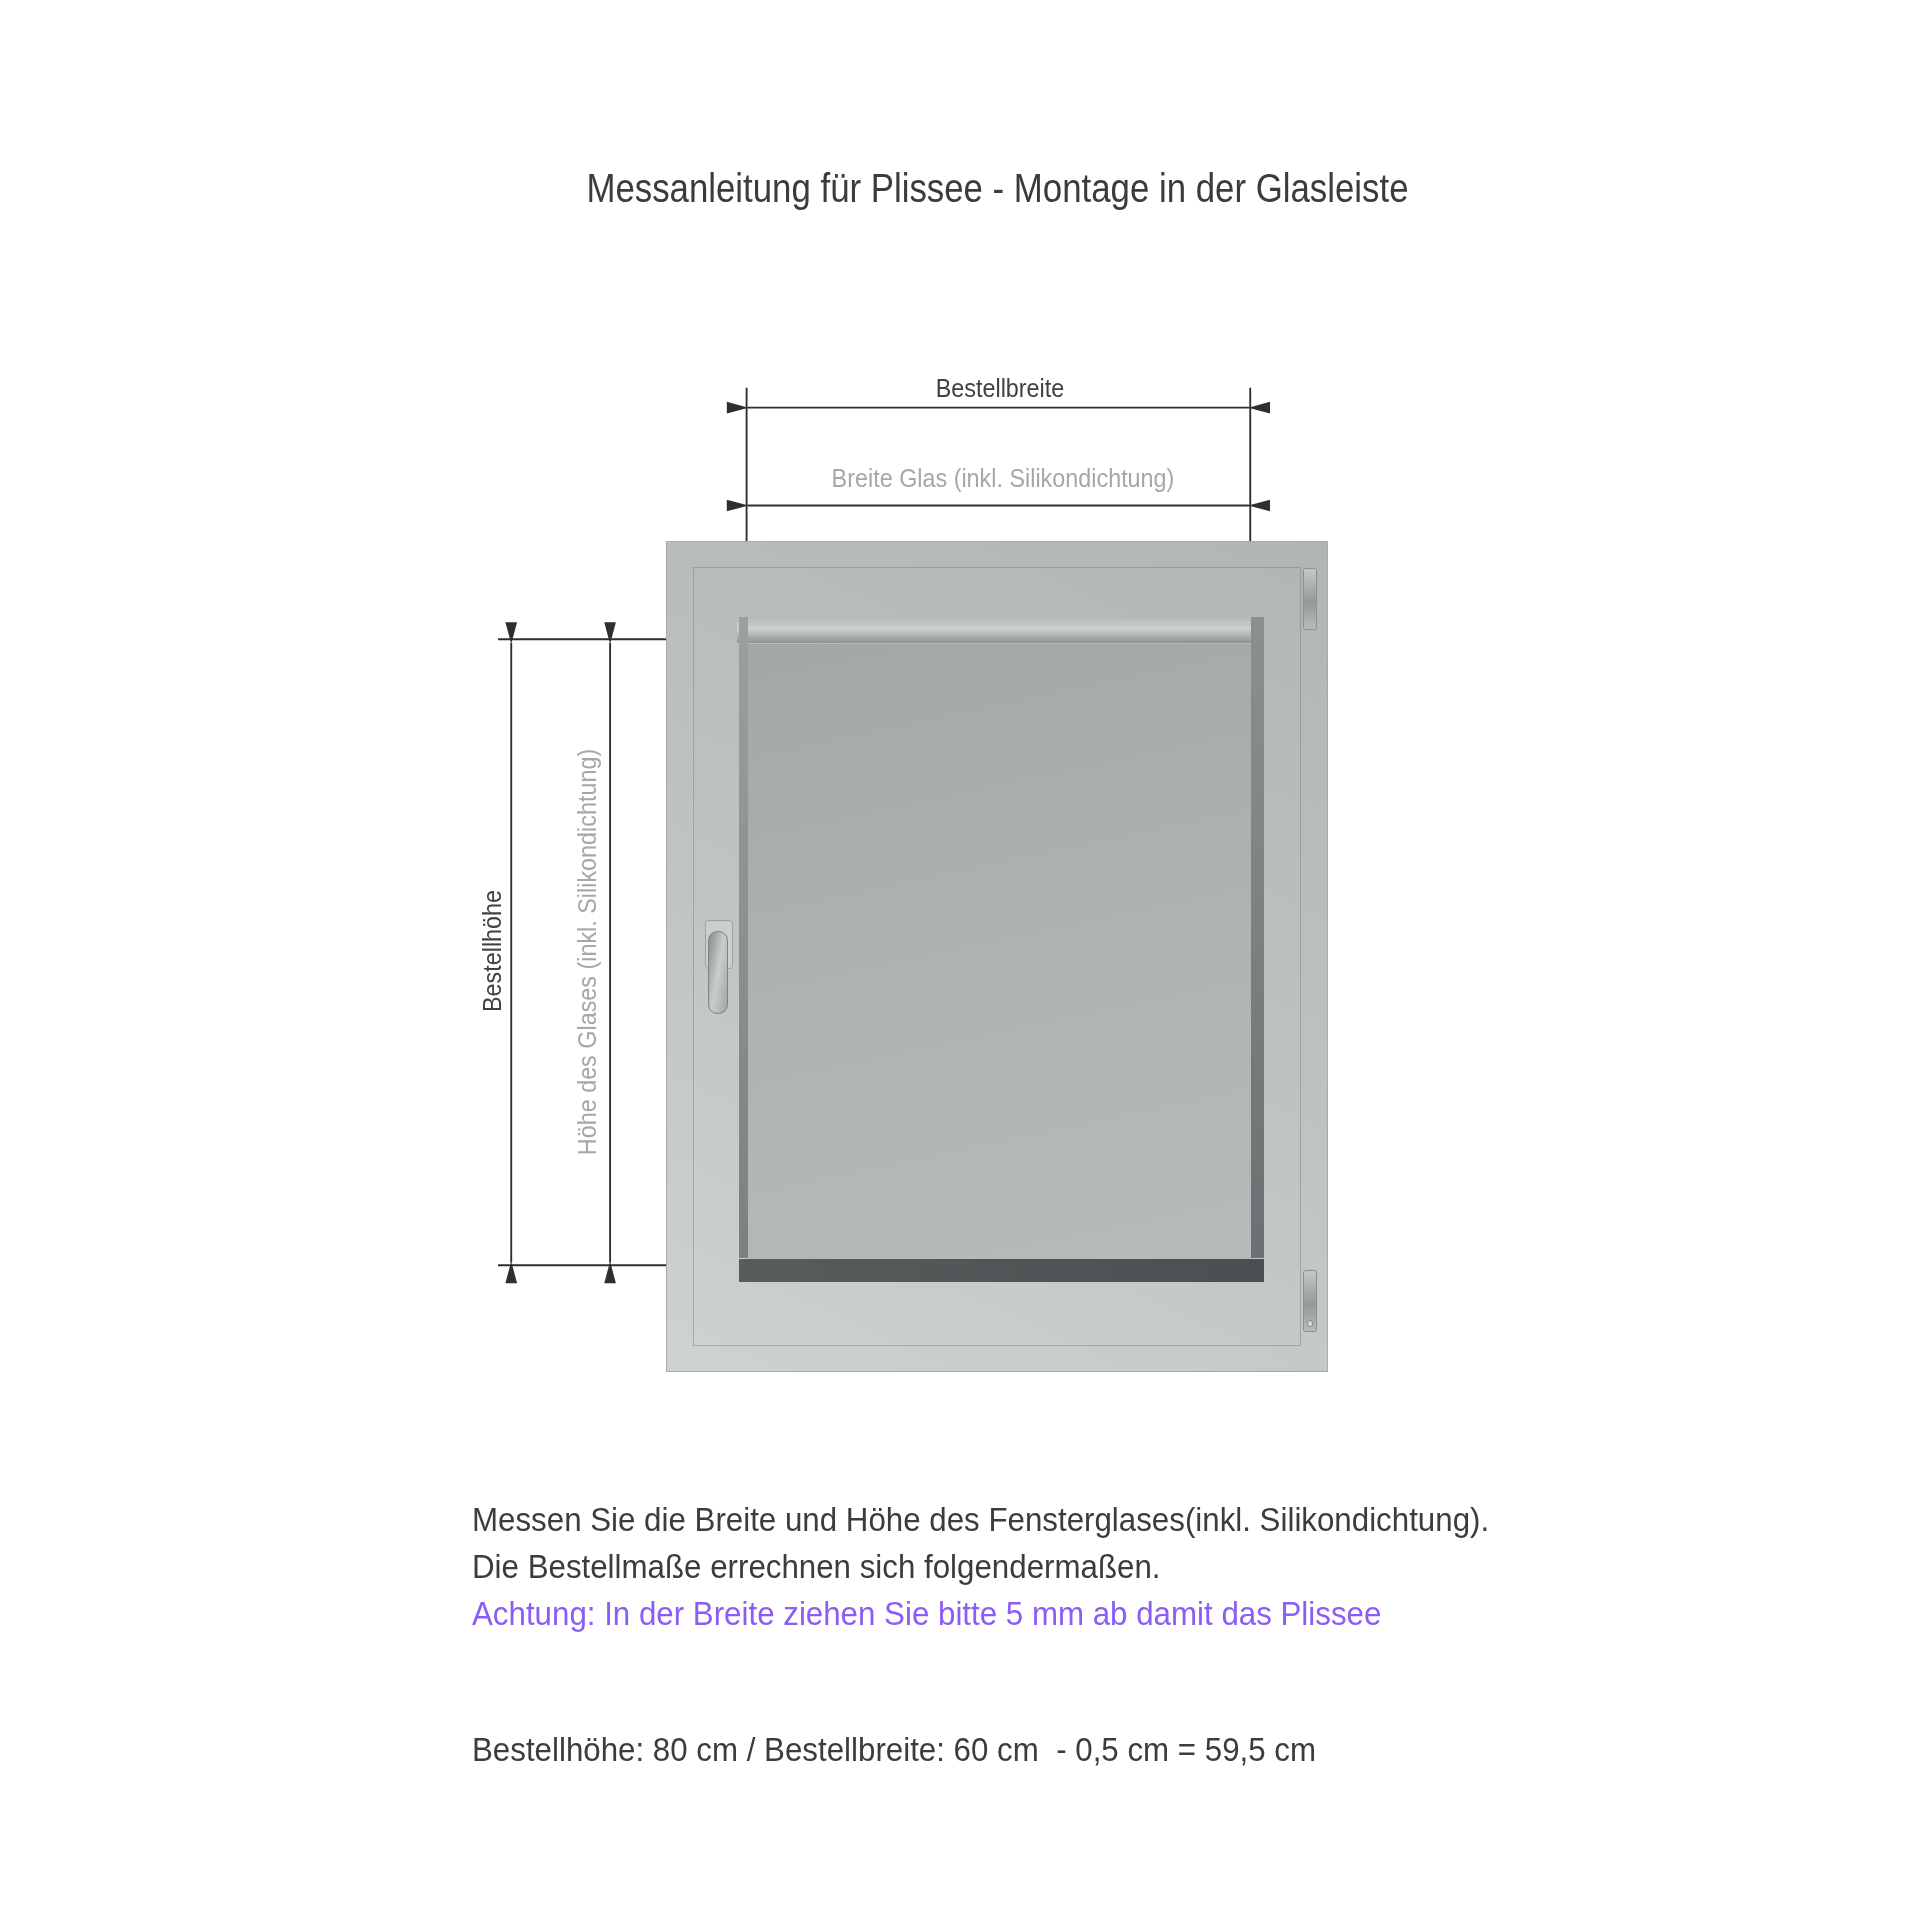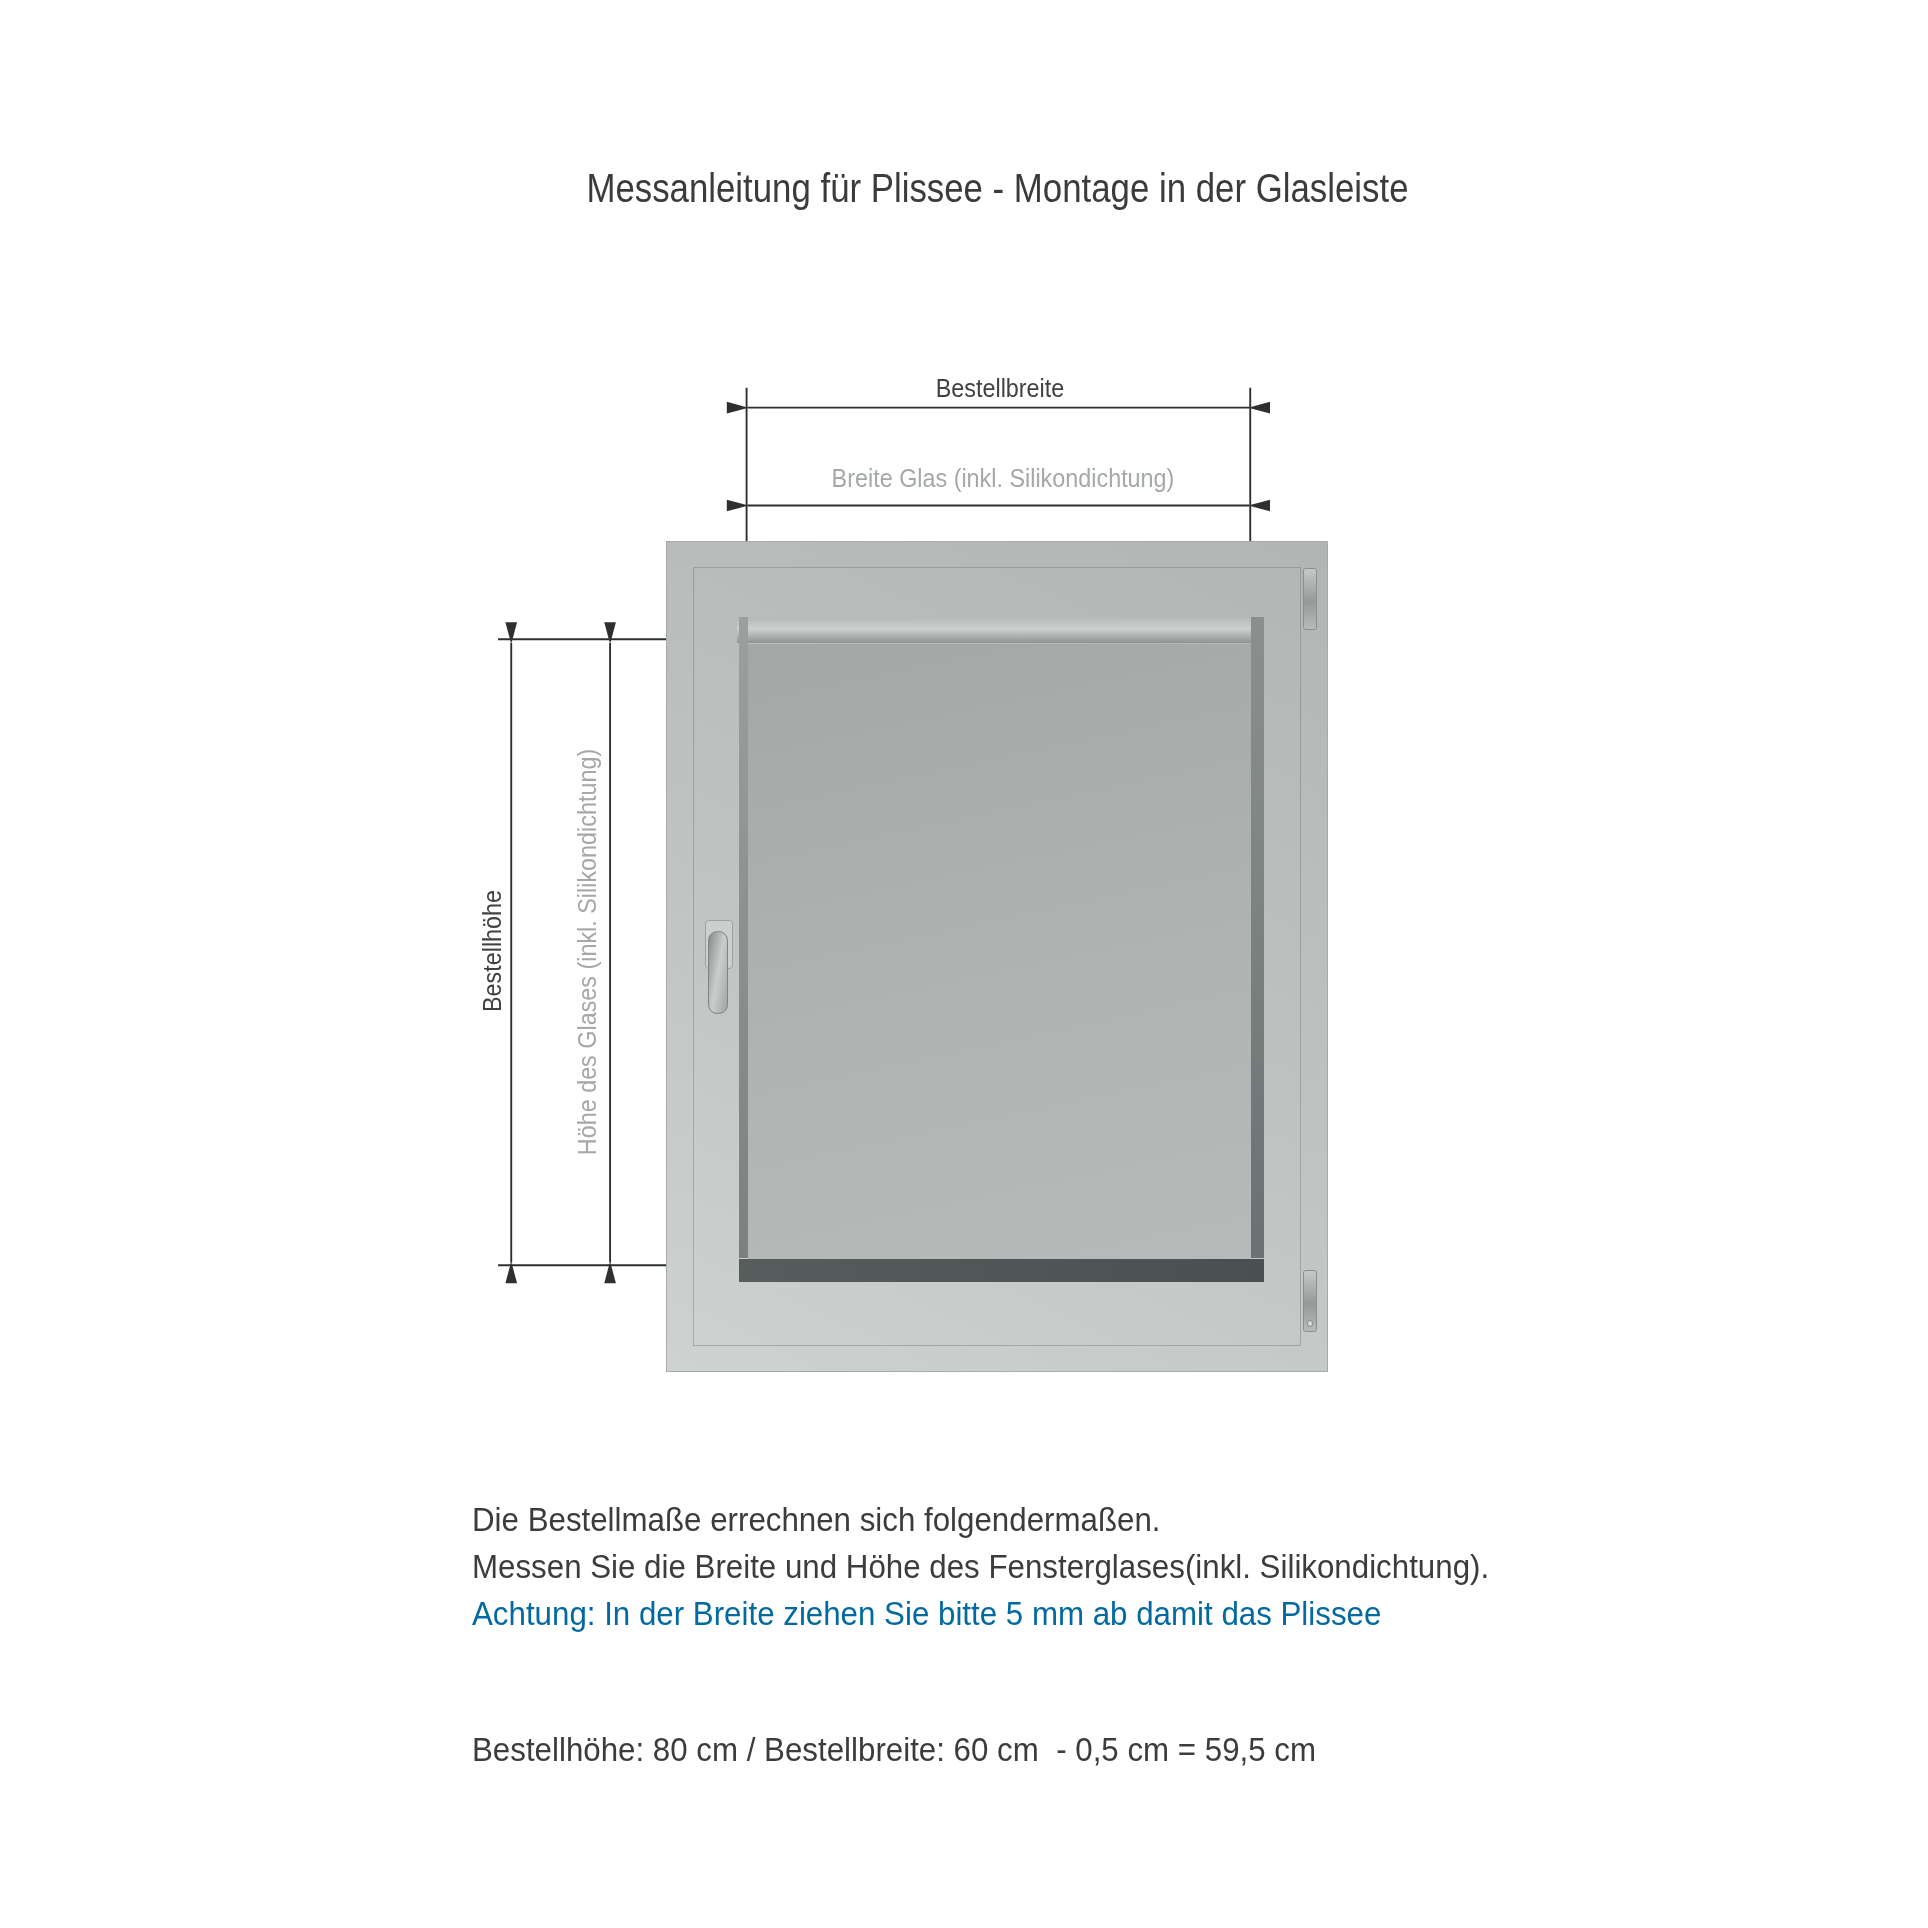--- a/index.html
+++ b/index.html
@@ -74,21 +74,21 @@
   }
   
   #dim-svg{position:absolute;left:0;top:0;}
   #dim-svg line{stroke:#2d2f31;stroke-width:2;}
   #dim-svg .ah{fill:#2d2f31;}
   
   .textblock{position:absolute;left:439px;font-size:34px;line-height:47px;}
   #instructions{top:1496px;}
   #example{top:1726px;}
   .textline{height:47px;white-space:pre;}
-  .warning{color:#0369a1;}
+  .warning{color:#8b5cf6;}
   .indent{padding-left:141px;}
 </style>
 </head>
 <body>
 
 <div id="page">
 
   <div id="title"><span class="cond">Messanleitung für Plissee - Montage in der Glasleiste</span></div>
 
   <svg id="dim-svg" width="1928" height="1928" viewBox="0 0 2048 2048">
@@ -121,22 +121,22 @@
     <div class="bead-bottom"></div>
     <div class="handle-plate"></div>
     <div class="handle-lever"></div>
     <div id="hinge-top" class="hinge"></div>
     <div id="hinge-bottom" class="hinge">
       <div class="hinge-pin"></div>
     </div>
   </div>
 
   <div id="instructions" class="textblock">
+    <div class="textline"><span class="cond">Messen Sie die Breite und Höhe des Fensterglases(inkl. Silikondichtung).</span></div>
     <div class="textline"><span class="cond">Die Bestellmaße errechnen sich folgendermaßen.</span></div>
-    <div class="textline"><span class="cond">Messen Sie die Breite und Höhe des Fensterglases(inkl. Silikondichtung).</span></div>
     <div class="textline warning"><span class="cond">Achtung: In der Breite ziehen Sie bitte 5 mm ab damit das Plissee</span></div>
   </div>
 
   <div id="example" class="textblock">
     <div class="textline"><span class="cond">Bestellhöhe: 80 cm / Bestellbreite: 60 cm  - 0,5 cm = 59,5 cm</span></div>
   </div>
 
 </div>
 
 

